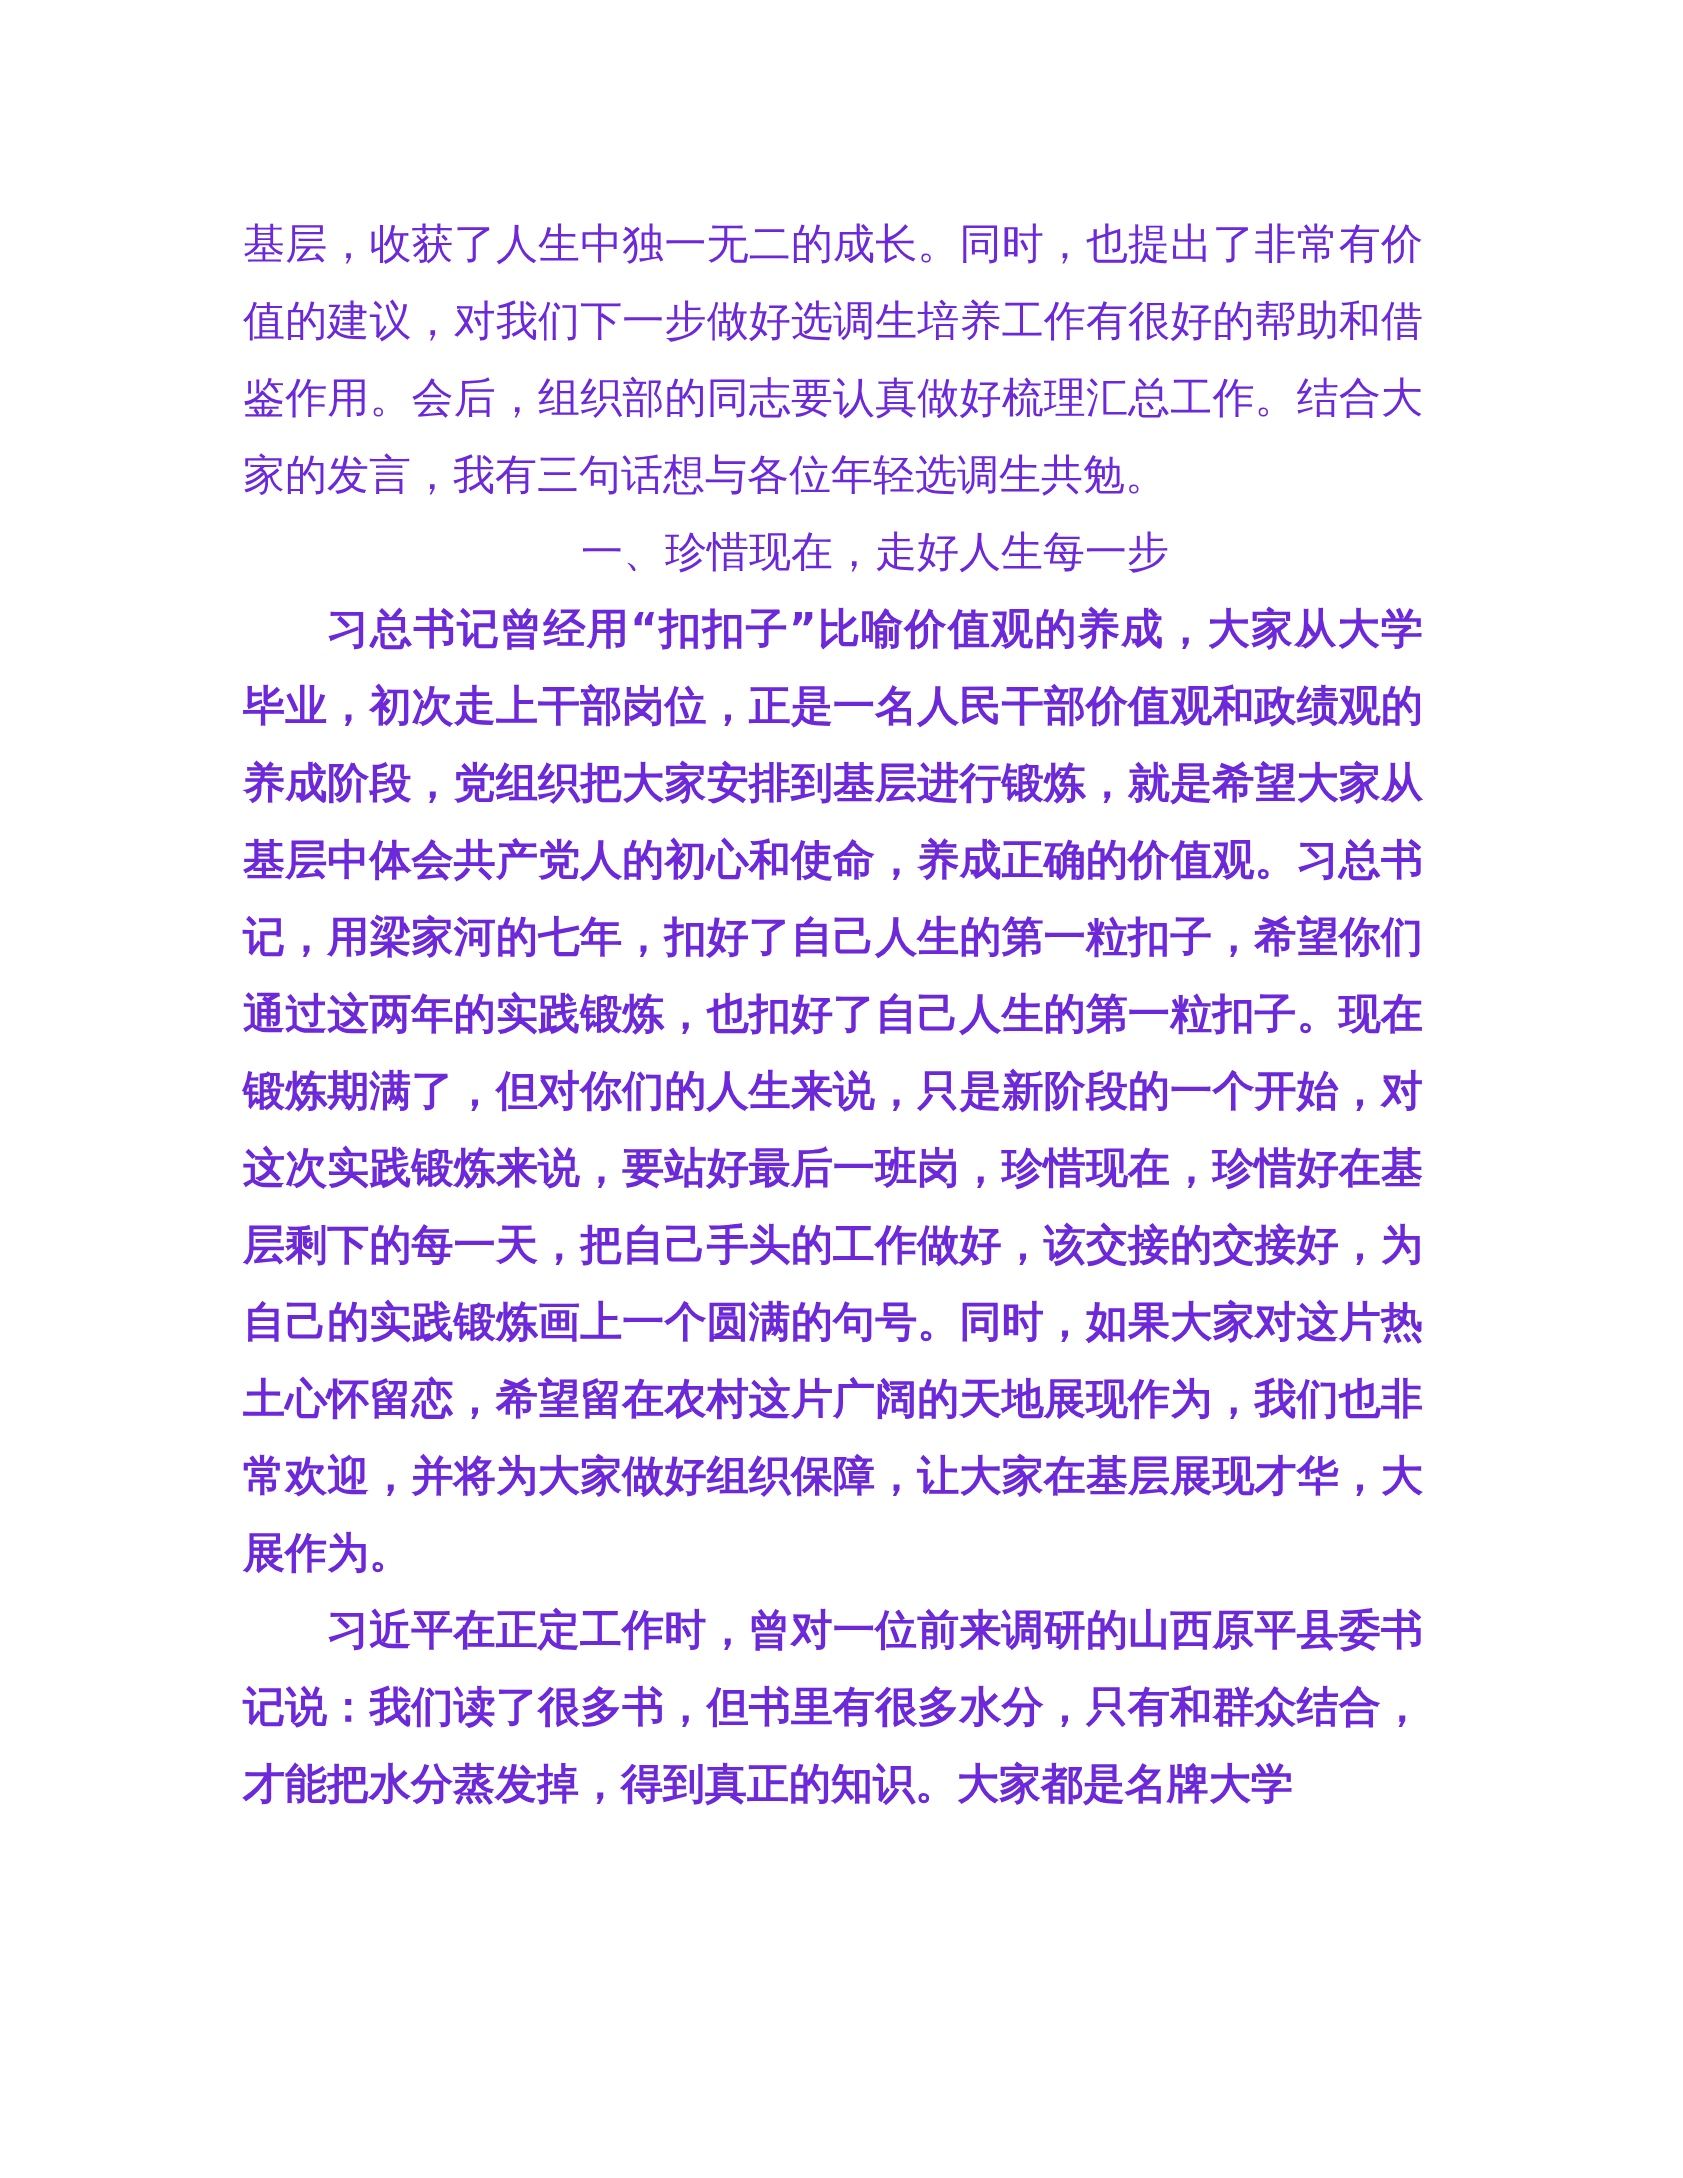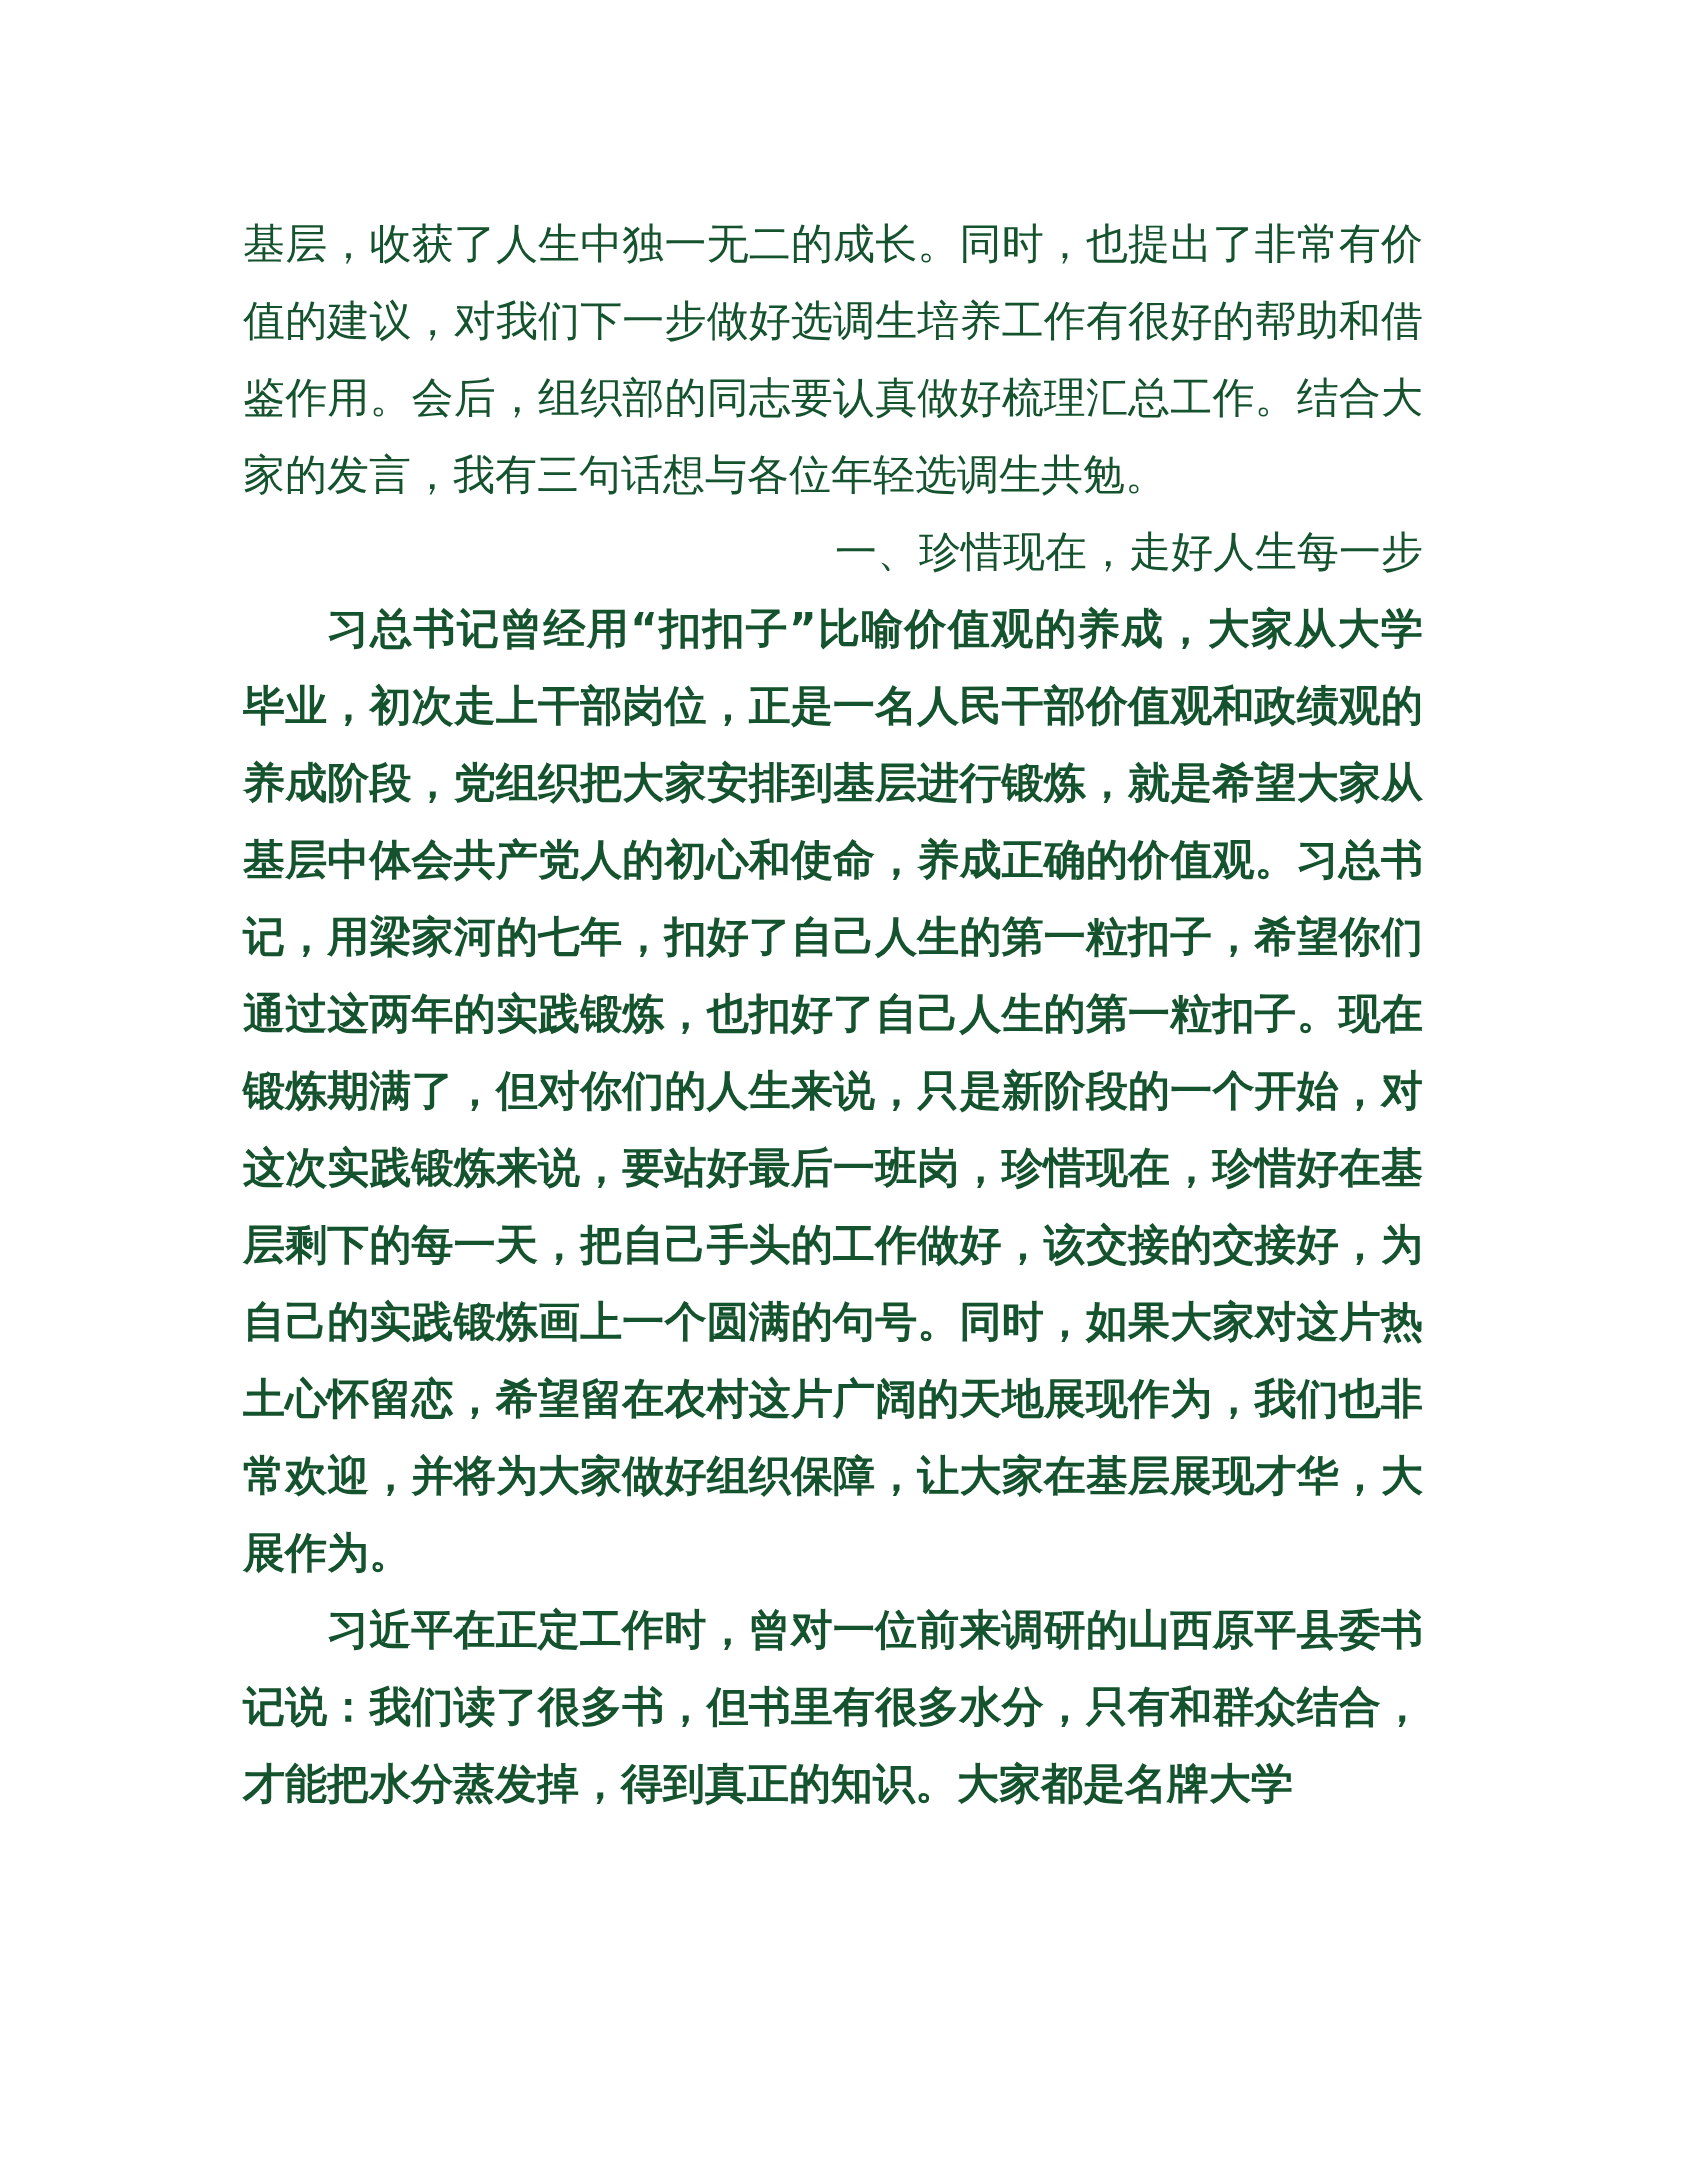--- a/index.html
+++ b/index.html
@@ -11,41 +11,41 @@
     width: 1683px;
     height: 2178px;
     position: relative;
     overflow: hidden;
   }
   .page {
     position: absolute;
     left: 243px;
     top: 205px;
     width: 1180px;
-    color: #14532d;
+    color: #6d28d9;
     font-family: "DejaVu Sans", "Liberation Sans", sans-serif;
     font-size: 42px;
     line-height: 77px;
     letter-spacing: 0px;
   }
   .para {
     margin: 0;
     text-align: justify;
     text-align-last: left;
     word-break: break-all;
     line-break: anywhere;
   }
   .para.indent {
     text-indent: 84px;
     font-weight: bold;
   }
   .heading {
     margin: 0;
     text-indent: 84px;
-    text-align: right;
+    text-align: center;
   }
 </style>
 </head>
 <body>
 
 <div class="page">
   <p class="para">基层，收获了人生中独一无二的成长。同时，也提出了非常有价值的建议，对我们下一步做好选调生培养工作有很好的帮助和借鉴作用。会后，组织部的同志要认真做好梳理汇总工作。结合大家的发言，我有三句话想与各位年轻选调生共勉。</p>
   <p class="heading">一、珍惜现在，走好人生每一步</p>
   <p class="para indent">习总书记曾经用“扣扣子”比喻价值观的养成，大家从大学毕业，初次走上干部岗位，正是一名人民干部价值观和政绩观的养成阶段，党组织把大家安排到基层进行锻炼，就是希望大家从基层中体会共产党人的初心和使命，养成正确的价值观。习总书记，用梁家河的七年，扣好了自己人生的第一粒扣子，希望你们通过这两年的实践锻炼，也扣好了自己人生的第一粒扣子。现在锻炼期满了，但对你们的人生来说，只是新阶段的一个开始，对这次实践锻炼来说，要站好最后一班岗，珍惜现在，珍惜好在基层剩下的每一天，把自己手头的工作做好，该交接的交接好，为自己的实践锻炼画上一个圆满的句号。同时，如果大家对这片热土心怀留恋，希望留在农村这片广阔的天地展现作为，我们也非常欢迎，并将为大家做好组织保障，让大家在基层展现才华，大展作为。</p>
   <p class="para indent">习近平在正定工作时，曾对一位前来调研的山西原平县委书记说：我们读了很多书，但书里有很多水分，只有和群众结合，才能把水分蒸发掉，得到真正的知识。大家都是名牌大学</p>

